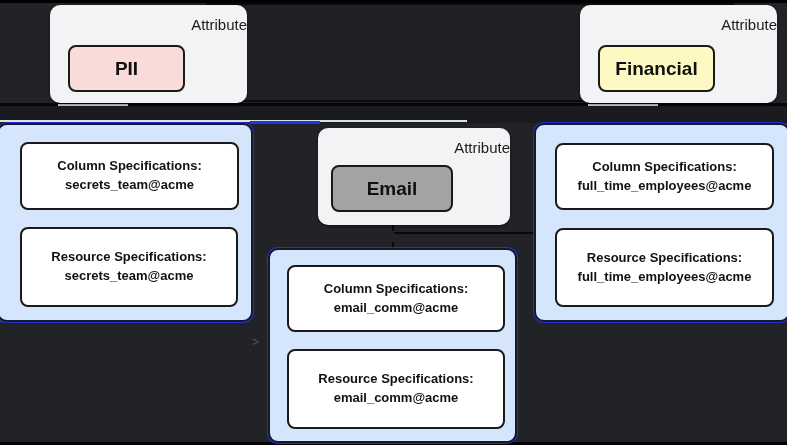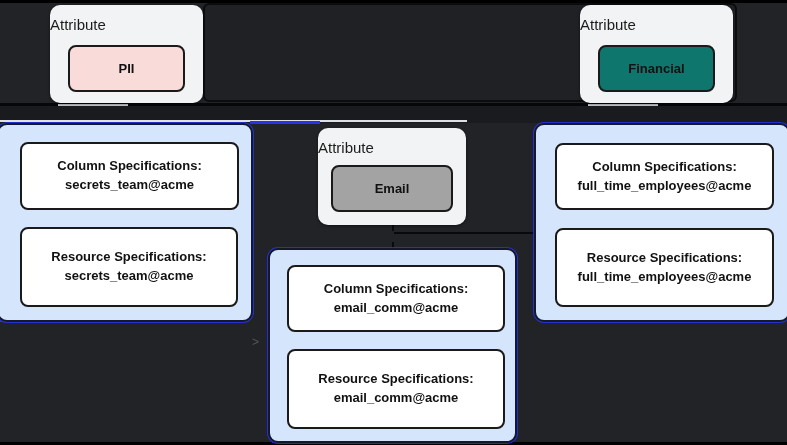--- a/index.html
+++ b/index.html
@@ -37,39 +37,40 @@
   #chevron {
     position:absolute; left:252px; top:336px;
     color:#53565c; font-size:12px; line-height:12px;
   }
   
   .attr-card {
     position:absolute;
     background:#f2f3f5;
     border-radius:10px;
     box-shadow:0 1px 3px rgba(0,0,0,.55);
-    text-align:left;
+    text-align:right;
+    padding-left:44px;
   }
   .attr-title {
     margin-top:11px;
     font-size:15px;
     color:#1c1c1c;
   }
   .attr-pill {
     position:absolute;
     border:2px solid #1a1a1a;
     border-radius:8px;
     box-sizing:border-box;
     display:flex; align-items:center; justify-content:center;
-    font-weight:bold; font-size:13px; color:#111;
+    font-weight:bold; font-size:19px; color:#111;
   }
   #card-pii       { left:50px;  top:5px;   width:153px; height:98px; }
   #pill-pii       { left:18px;  top:40px;  width:117px; height:47px; background:#f9dcd9; }
   #card-financial { left:580px; top:5px;   width:153px; height:98px; }
-  #pill-financial { left:18px;  top:40px;  width:117px; height:47px; background:#0f766e; }
+  #pill-financial { left:18px;  top:40px;  width:117px; height:47px; background:#fef9c3; }
   #card-email     { left:318px; top:128px; width:148px; height:97px; }
   #pill-email     { left:13px;  top:37px;  width:122px; height:47px; background:#a3a3a3; }
   
   .group {
     position:absolute;
     background:#d5e5fb;
     border:2px solid #14182b;
     border-radius:10px;
     box-sizing:border-box;
     box-shadow:0 0 0 1px rgba(38,51,232,0.85);

